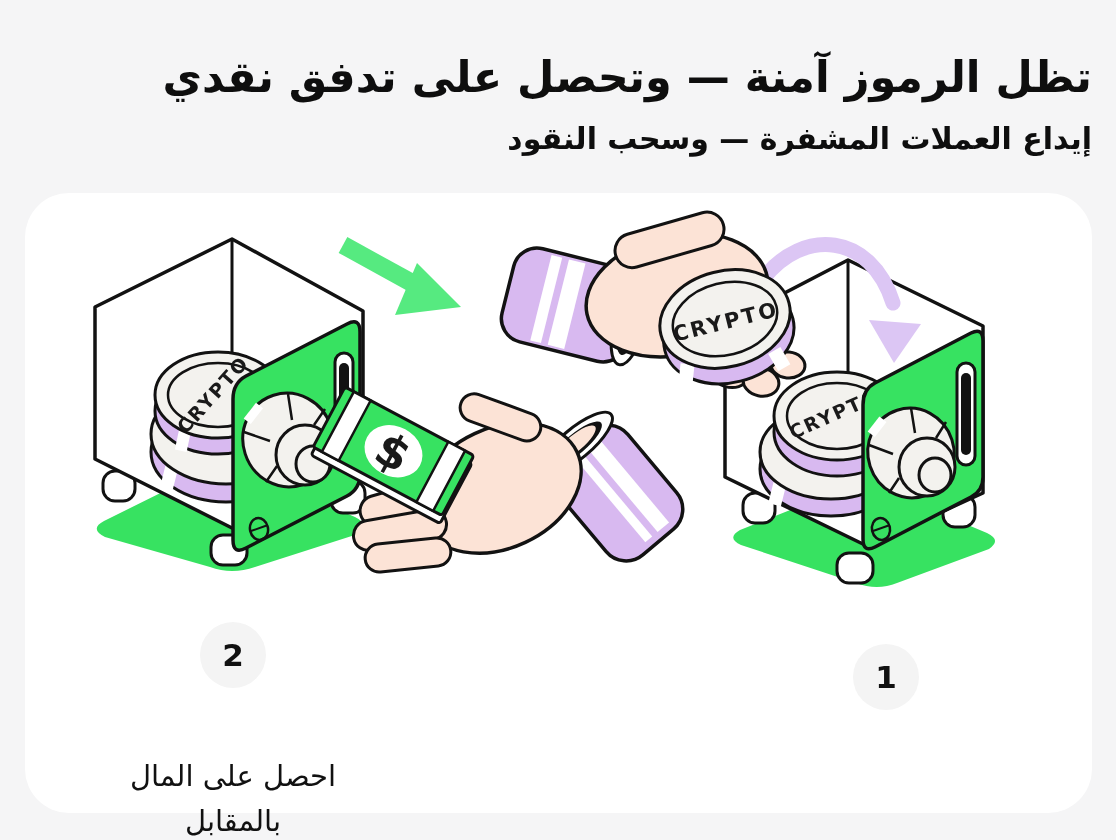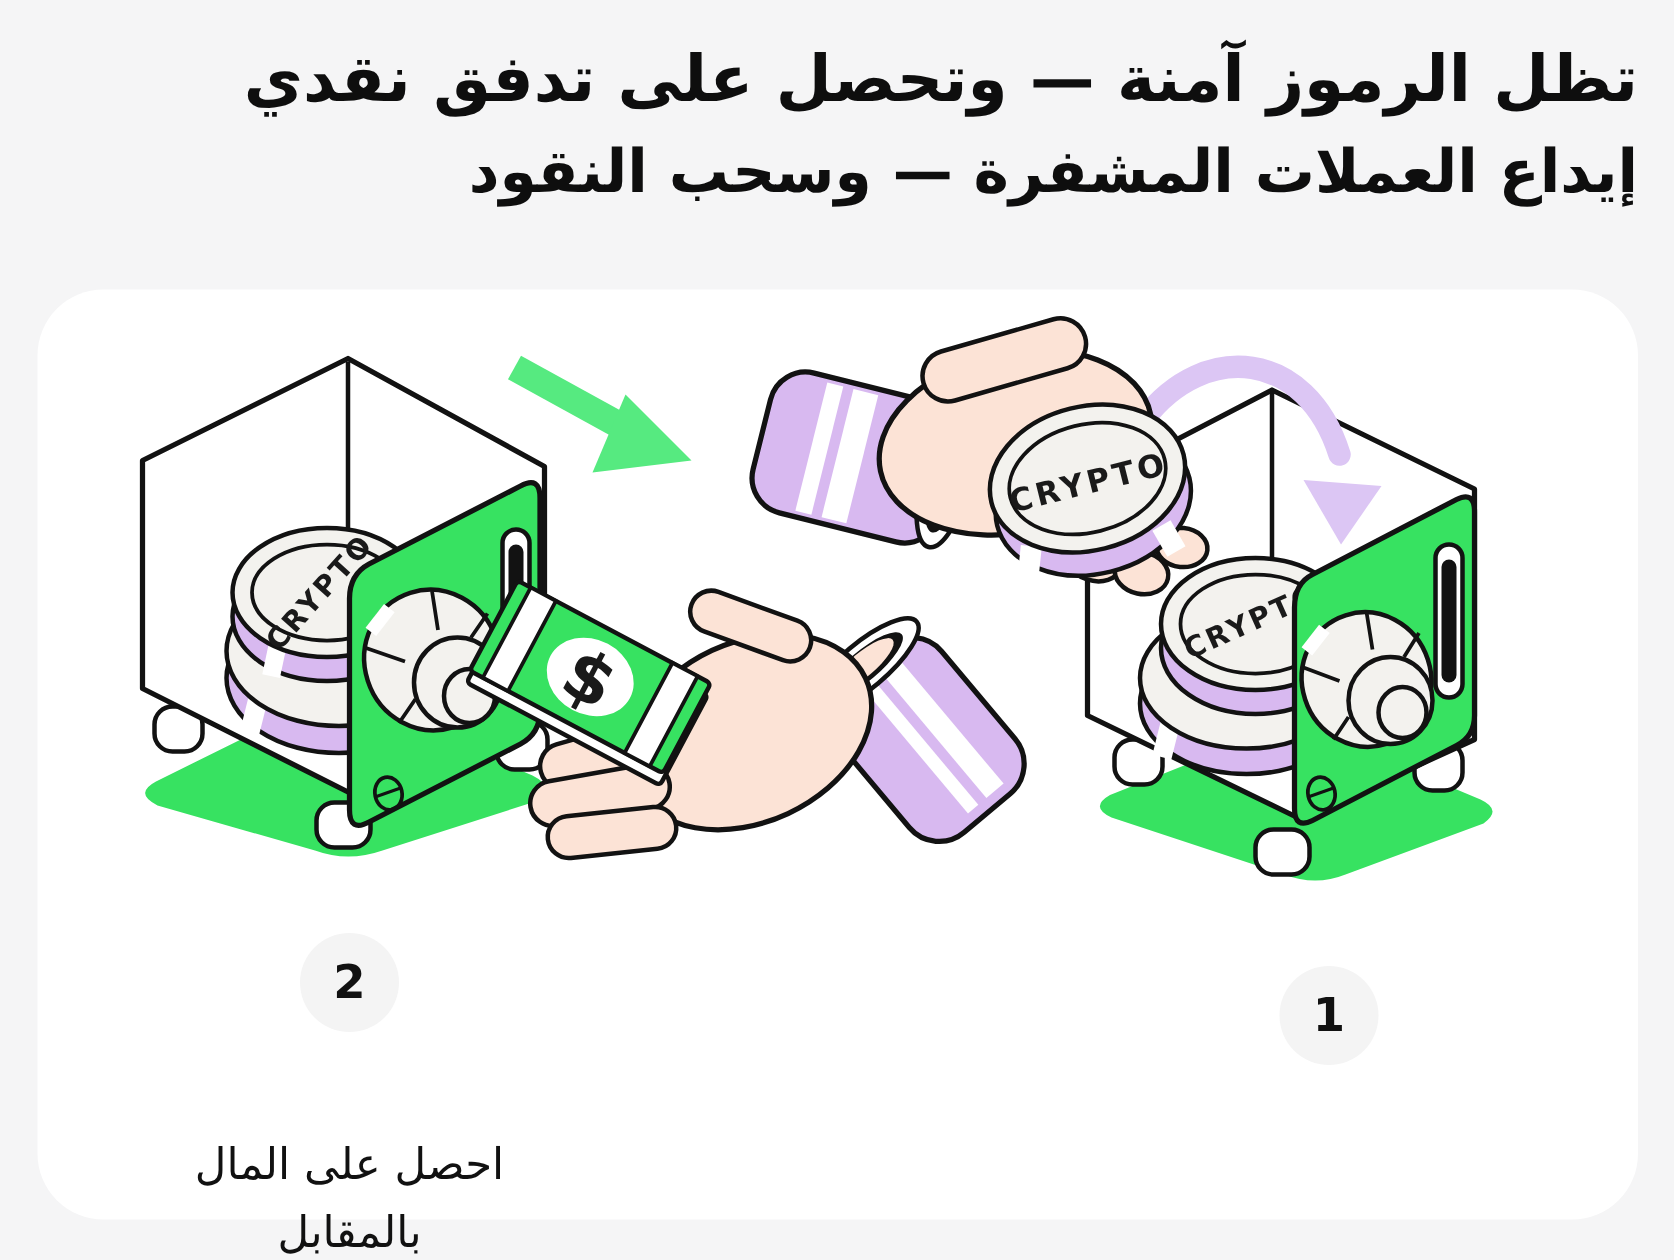--- a/index.html
+++ b/index.html
@@ -3,22 +3,22 @@
 <meta charset="utf-8">
 <style>
   :root{
     --green:#37e261; --arrow:#56ea80; --lav:#dcc6f4; --cuff:#d8b9f0;
     --skin:#fce3d6; --coin:#f3f2ee; --ink:#121212; --bg:#f5f5f6;
   }
   *{margin:0;padding:0;box-sizing:border-box}
   html,body{width:1116px;height:840px;overflow:hidden;}
   body{background:var(--bg);font-family:"DejaVu Sans","Liberation Sans",sans-serif;position:relative;}
   .header{position:absolute;top:24px;right:24px;left:24px;direction:rtl;text-align:right;color:#0e0e0e;}
-  .title{font-size:43px;font-weight:bold;line-height:58px;letter-spacing:-.5px;}
-  .subtitle{font-size:40px;font-weight:bold;line-height:42px;margin-top:12px;}
+  .title{font-size:43px;font-weight:bold;line-height:58px;letter-spacing:-.5px;margin-top:24px;}
+  .subtitle{font-size:30px;font-weight:bold;line-height:42px;margin-top:12px;}
   .card{position:absolute;left:25px;top:193px;width:1067px;height:620px;background:#fff;border-radius:44px;}
   .illus{position:absolute;left:0;top:0;}
   .badge{position:absolute;width:66px;height:66px;border-radius:50%;background:#f4f4f4;
          display:flex;align-items:center;justify-content:center;
          font-size:31px;font-weight:bold;color:#111;}
   .step-label{position:absolute;direction:rtl;text-align:center;font-size:29px;line-height:45px;color:#111;}
   
   .o3{stroke:var(--ink);stroke-width:3;stroke-linejoin:round;}
   .o35{stroke:var(--ink);stroke-width:3.5;stroke-linejoin:round;}
   .o25{stroke:var(--ink);stroke-width:2.5;}

